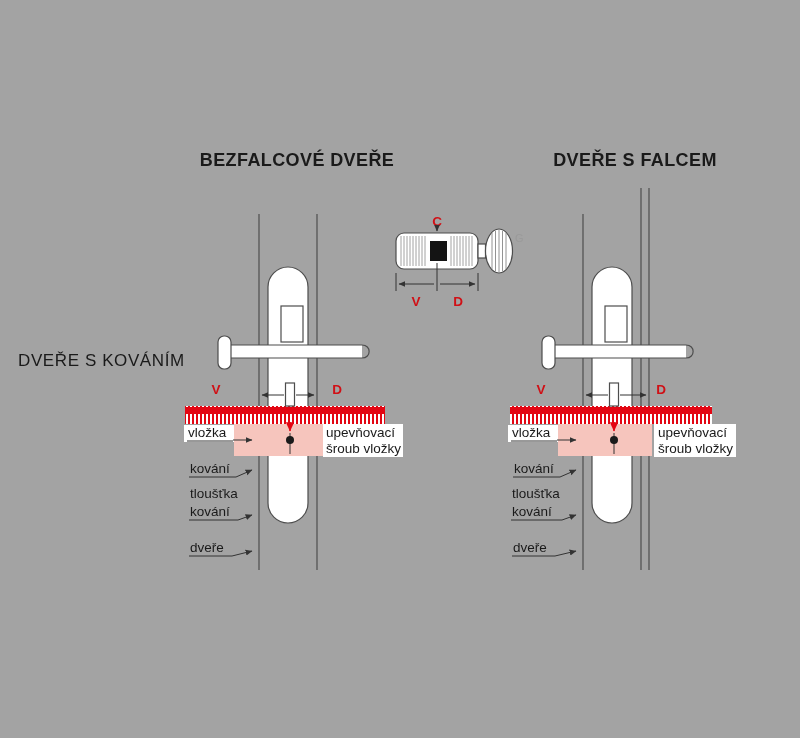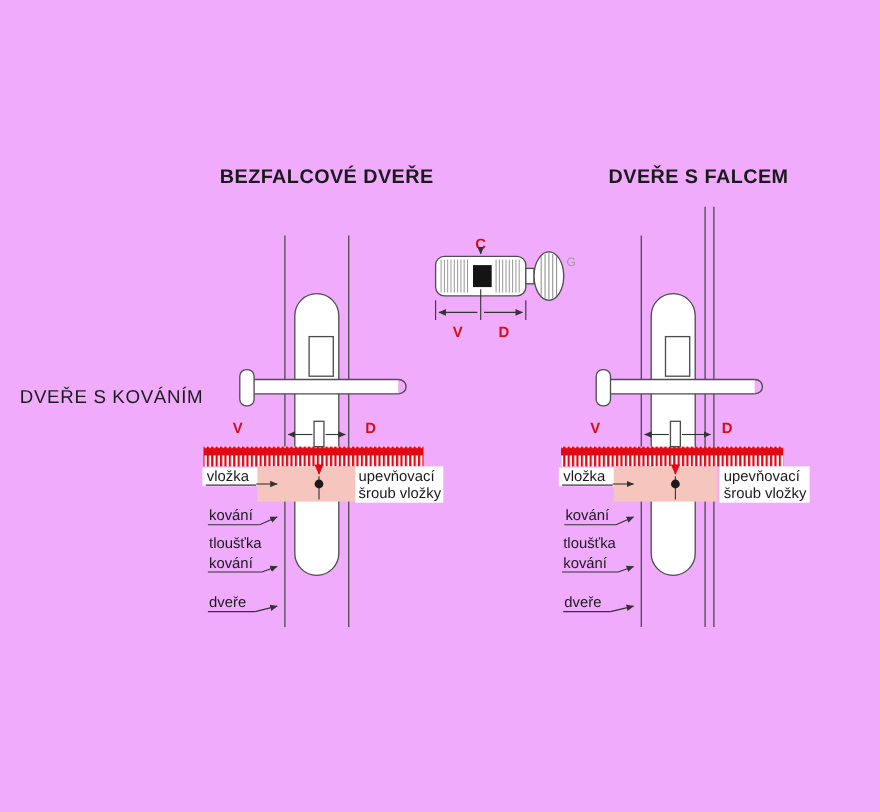--- a/index.html
+++ b/index.html
@@ -1,20 +1,20 @@
 <!DOCTYPE html>
 <html><head>
 <meta charset="utf-8">
 <style>
   html, body { margin: 0; padding: 0; background: #ffffff; }
   .page {
     position: relative;
     width: 800px;
     height: 738px;
-    background: #f0abfc;
+    background: #a3a3a3;
     overflow: hidden;
     font-family: "Liberation Sans", sans-serif;
   }
   svg { position: absolute; left: 0; top: 0; display: block; }
   text { font-family: "Liberation Sans", sans-serif; fill: #1a1a1a; }
   .title      { font-size: 18px; font-weight: 700; letter-spacing: 0.4px; }
   .side-title { font-size: 17px; font-weight: 400; letter-spacing: 0.6px; }
   .part-label { font-size: 13.5px; }
   .measure    { font-size: 13.5px; font-weight: 700; fill: #d01016; }
   .g-label    { font-size: 11px; fill: #9a9a9a; }

